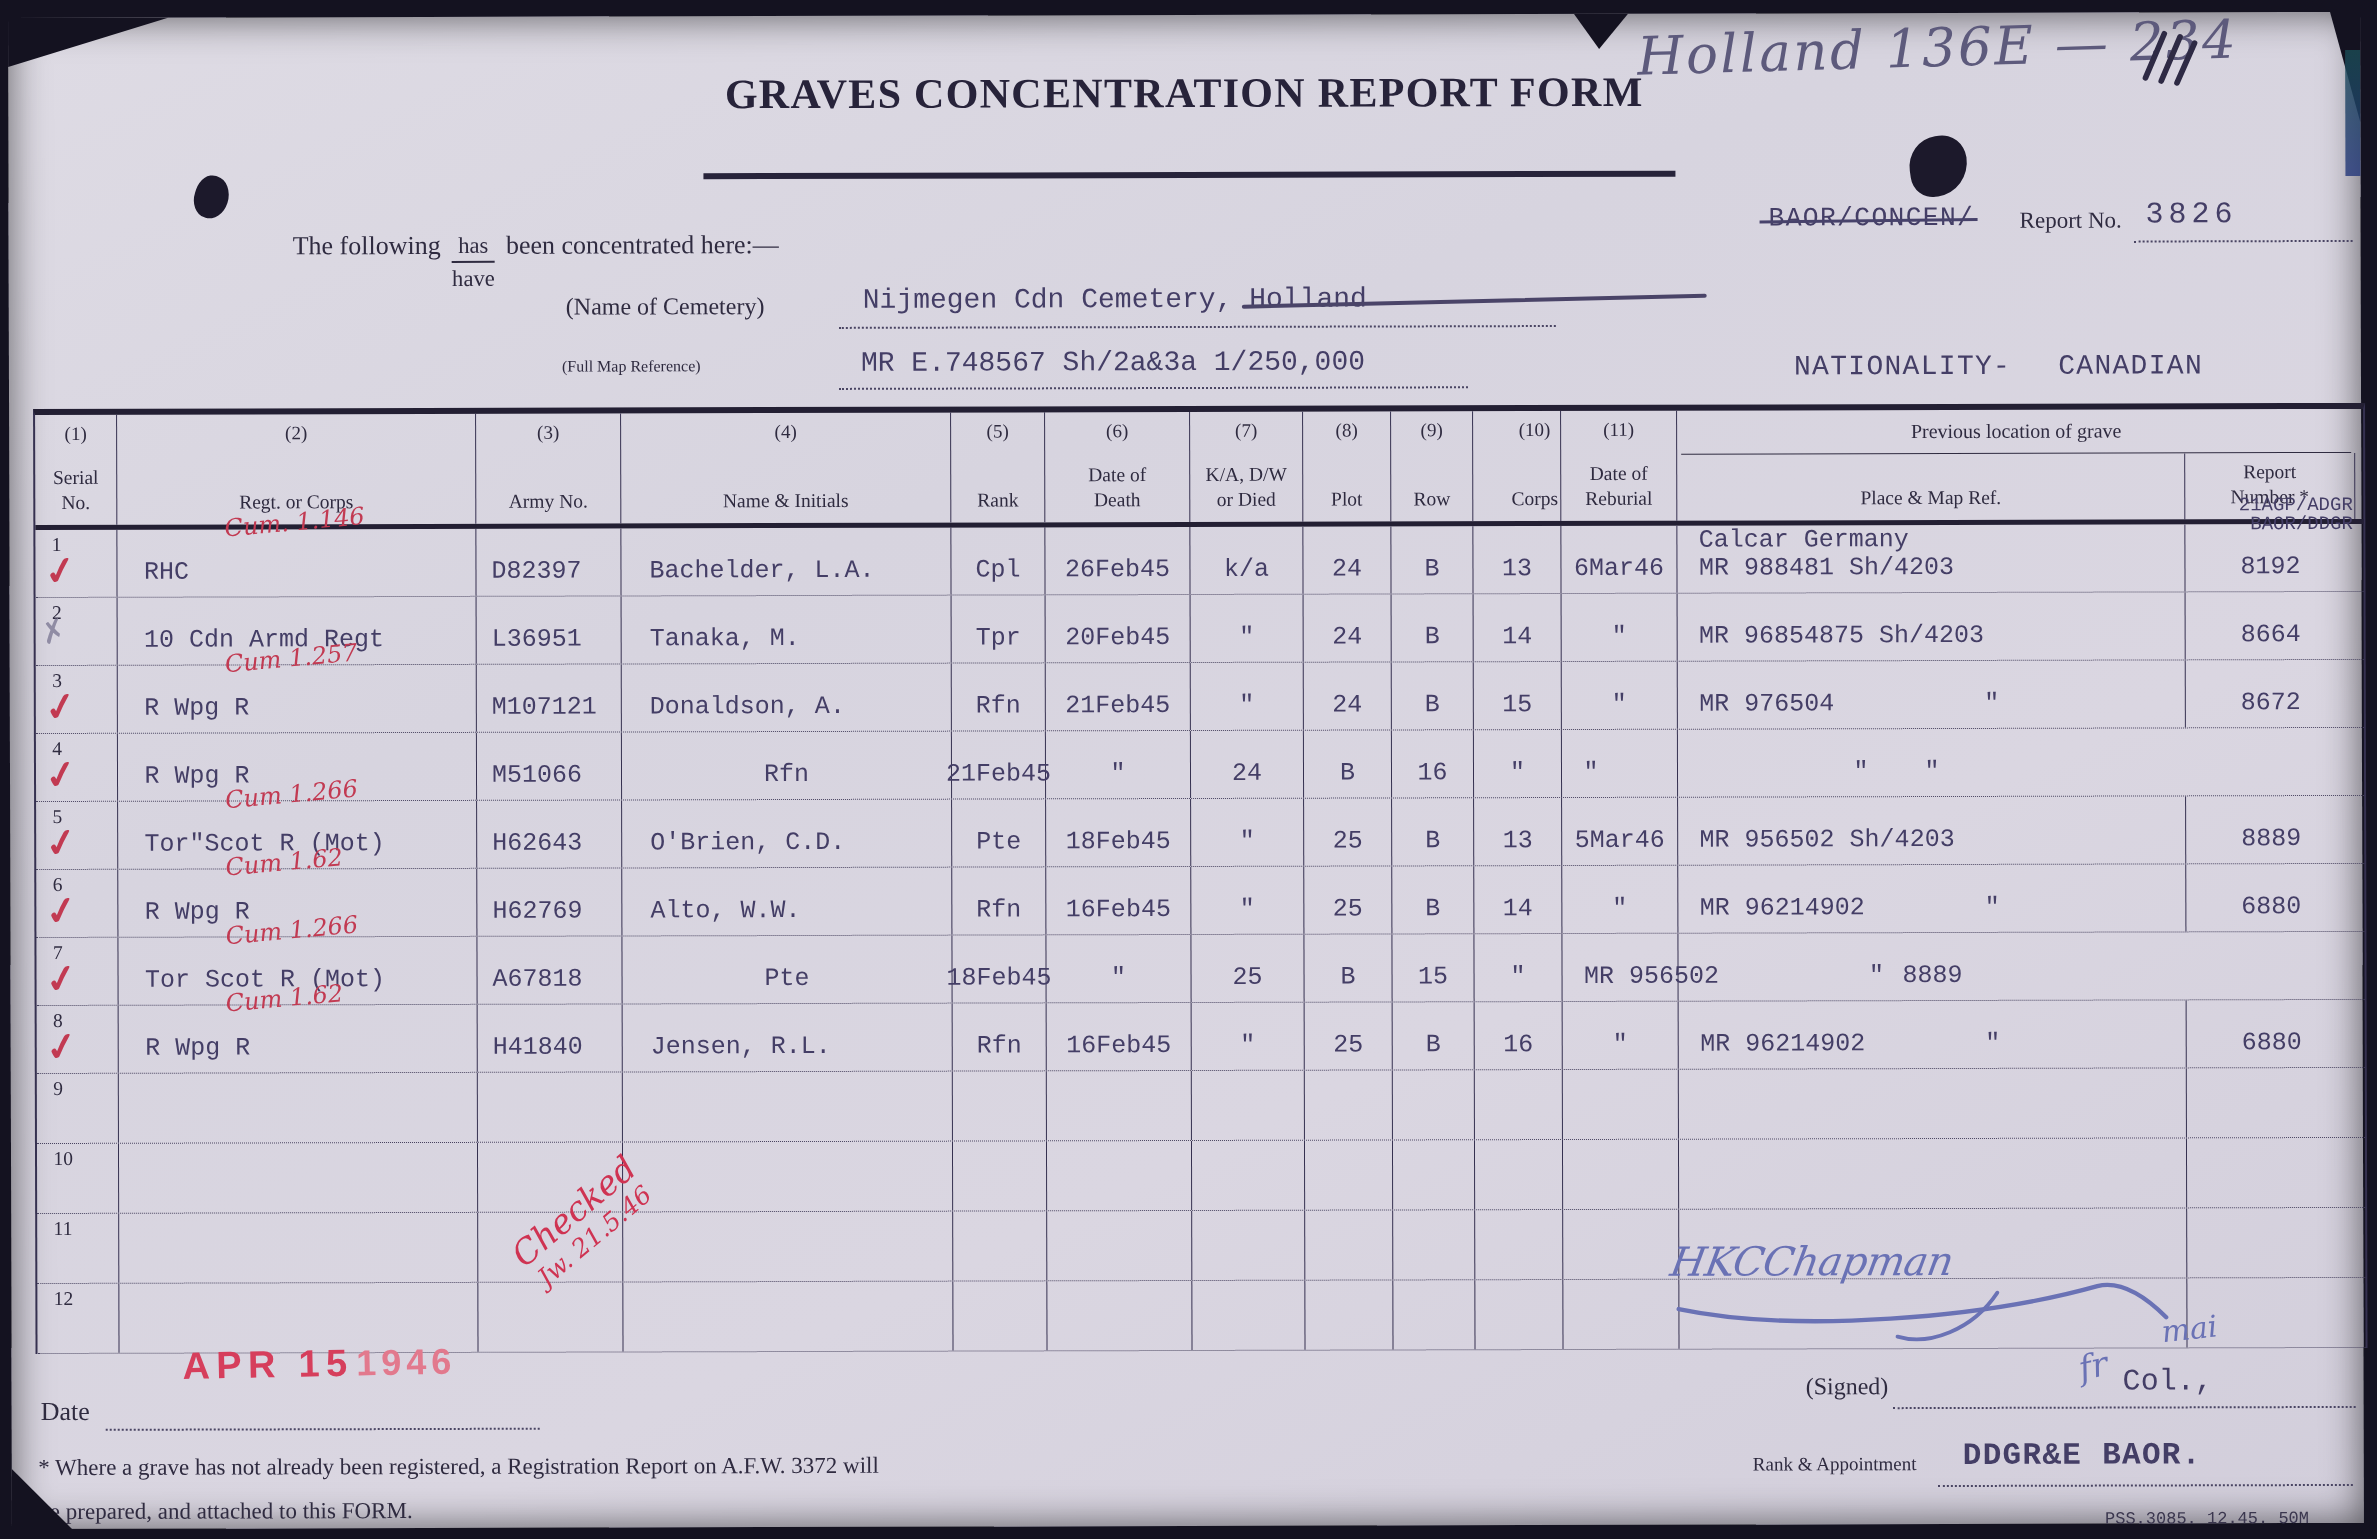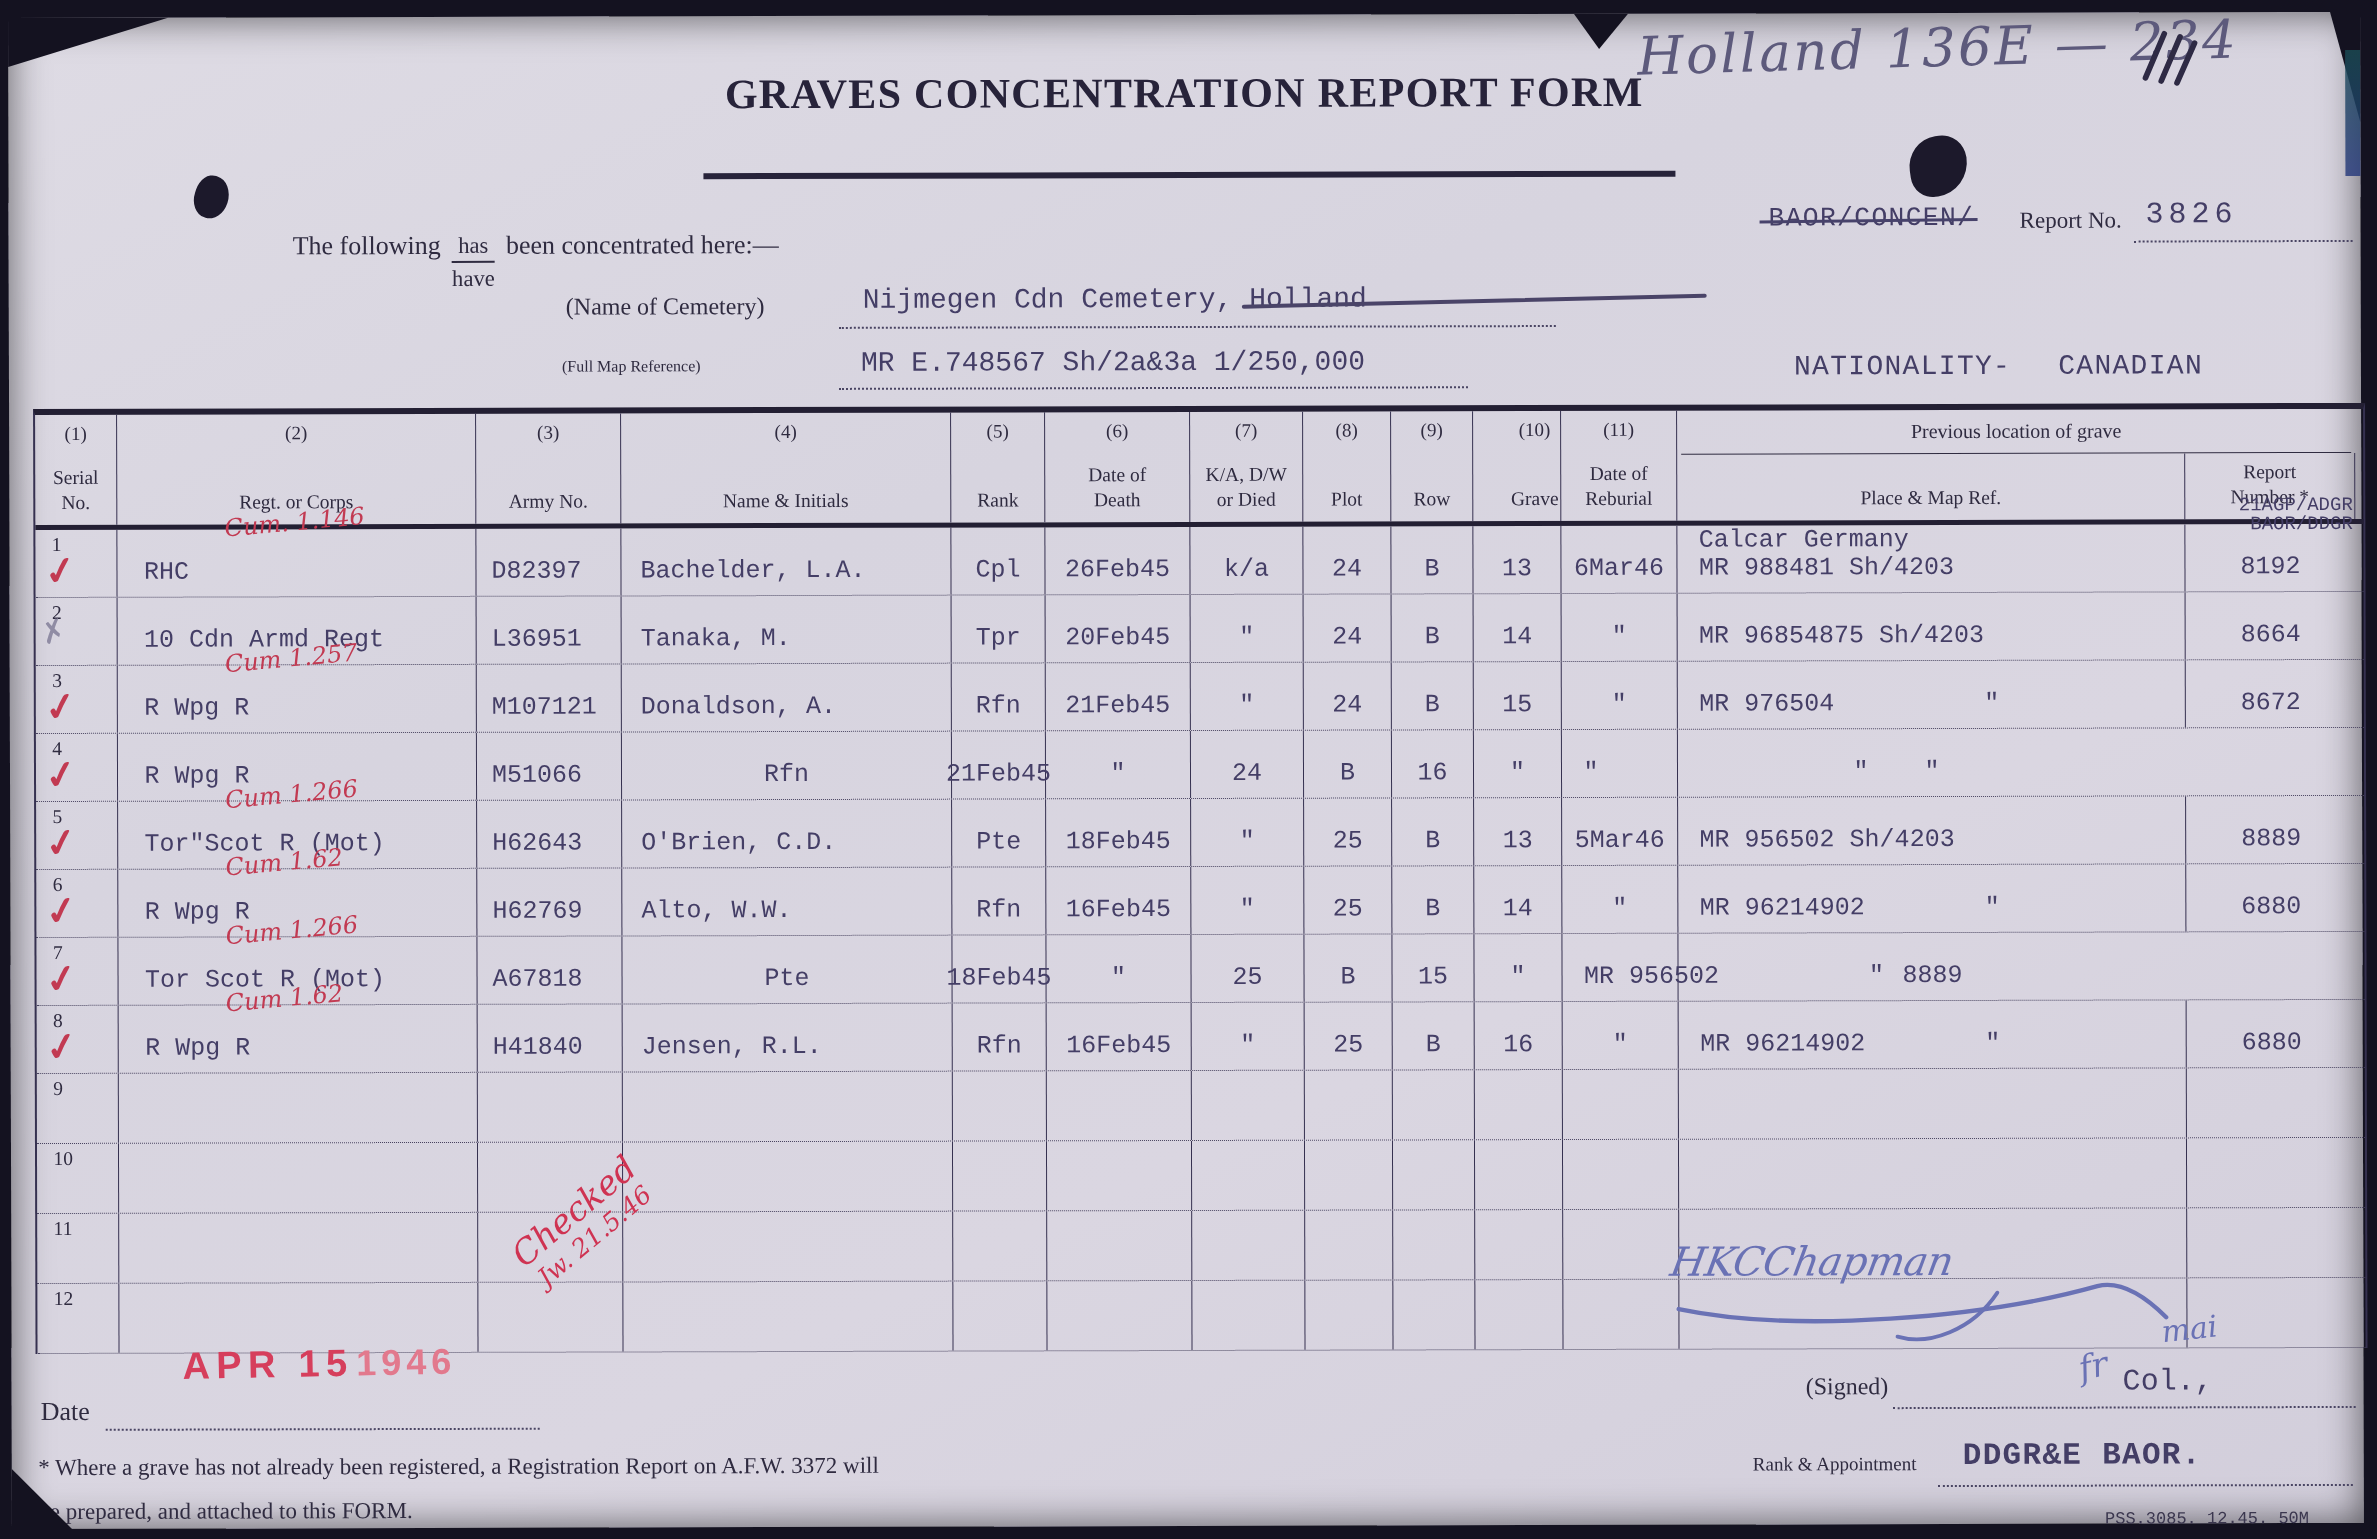--- a/index.html
+++ b/index.html
@@ -59,21 +59,21 @@
   .t-row{display:grid;grid-template-columns:var(--cols);height:67px;border-bottom:1.9px dotted #49446006;
          border-bottom:1.9px dotted #494460;position:relative;}
   .t-row.tall{height:69px;}
   .t-cell{border-right:1.9px solid #363150;display:flex;align-items:flex-end;padding-bottom:10px;
           font-family:"Liberation Mono","DejaVu Sans Mono",monospace;font-size:25px;color:#443e66;
           white-space:pre;position:relative;overflow:visible;}
   .t-cell:last-child{border-right:none;}
   .c-center{justify-content:center;}
   .c-regt{padding-left:26.4px;}
   .c-army{padding-left:15px;}
-  .c-name{padding-left:19px;}
+  .c-name{padding-left:28px;}
   .c-place{flex-direction:column;align-items:flex-start;justify-content:flex-end;padding-left:21.4px;line-height:1.12;}
   .c-serial{border-right:1.9px solid #363150;position:relative;}
   .serial-num{position:absolute;top:3.8px;left:16.4px;font-family:"Liberation Serif","DejaVu Serif",serif;
               font-size:19.5px;color:#2f2b40;}
   .mark-check{position:absolute;left:8.8px;top:19px;font-size:38px;color:#c23a52;transform:rotate(-10deg);font-weight:bold;}
   .mark-cross{position:absolute;left:5px;top:16.4px;font-size:30px;color:#908ca4;transform:rotate(-18deg);}
   .annot{position:absolute;top:-21.4px;left:107px;font-family:"DejaVu Serif",serif;font-style:italic;
          font-size:24px;color:#c23a52;transform:rotate(-5deg);z-index:3;white-space:nowrap;}
   .report-top{position:absolute;top:-28px;right:2.5px;font-size:19px;line-height:1.0;text-align:right;
               white-space:pre-line;z-index:4;color:#443e66;}
@@ -182,21 +182,21 @@
         <div class="h-cell" style="grid-area: 1 / 8 / 3;">
           <span class="h-num">(8)</span>
           <span class="h-label">Plot</span>
         </div>
         <div class="h-cell" style="grid-area: 1 / 9 / 3;">
           <span class="h-num">(9)</span>
           <span class="h-label">Row</span>
         </div>
         <div class="h-cell" style="grid-area: 1 / 10 / 3; margin-left: 36px;">
           <span class="h-num">(10)</span>
-          <span class="h-label">Grave</span>
+          <span class="h-label">Corps</span>
         </div>
         <div class="h-cell" style="grid-area: 1 / 11 / 3;">
           <span class="h-num">(11)</span>
           <span class="h-label">Date of
 Reburial</span>
         </div>
         <div class="h-cell h-sub" style="grid-area: 2 / 12;">
           <span class="h-label">Place &amp; Map Ref.</span>
         </div>
         <div class="h-cell h-sub" style="grid-area: 2 / 13;">

